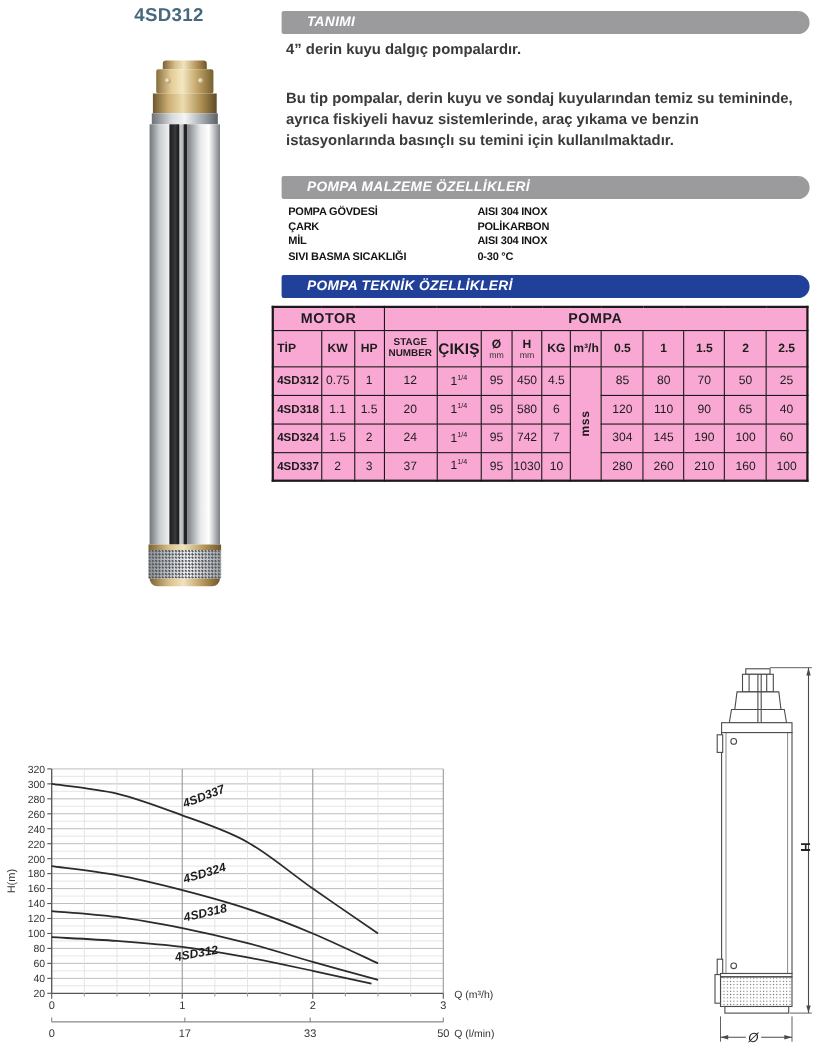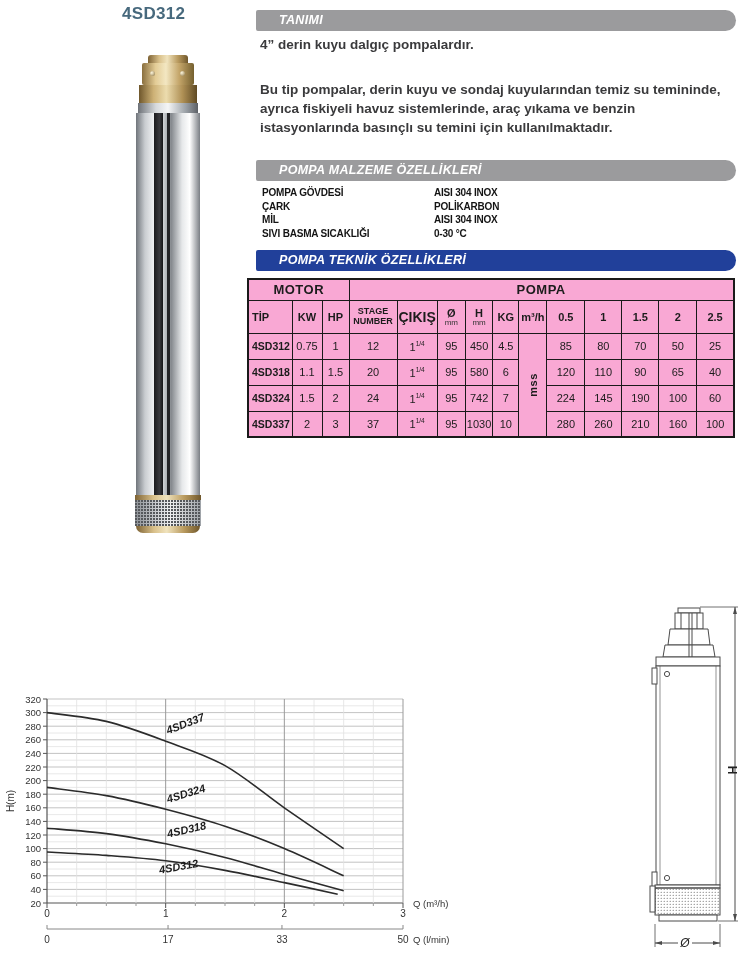--- a/index.html
+++ b/index.html
@@ -194,21 +194,21 @@
         </tr>
         <tr>
           <td class="tip">4SD324</td>
           <td>1.5</td>
           <td>2</td>
           <td>24</td>
           <td>1<sup>1/4</sup></td>
           <td>95</td>
           <td>742</td>
           <td>7</td>
-          <td>224</td>
+          <td>304</td>
           <td>145</td>
           <td>190</td>
           <td>100</td>
           <td>60</td>
         </tr>
         <tr>
           <td class="tip">4SD337</td>
           <td>2</td>
           <td>3</td>
           <td>37</td>

